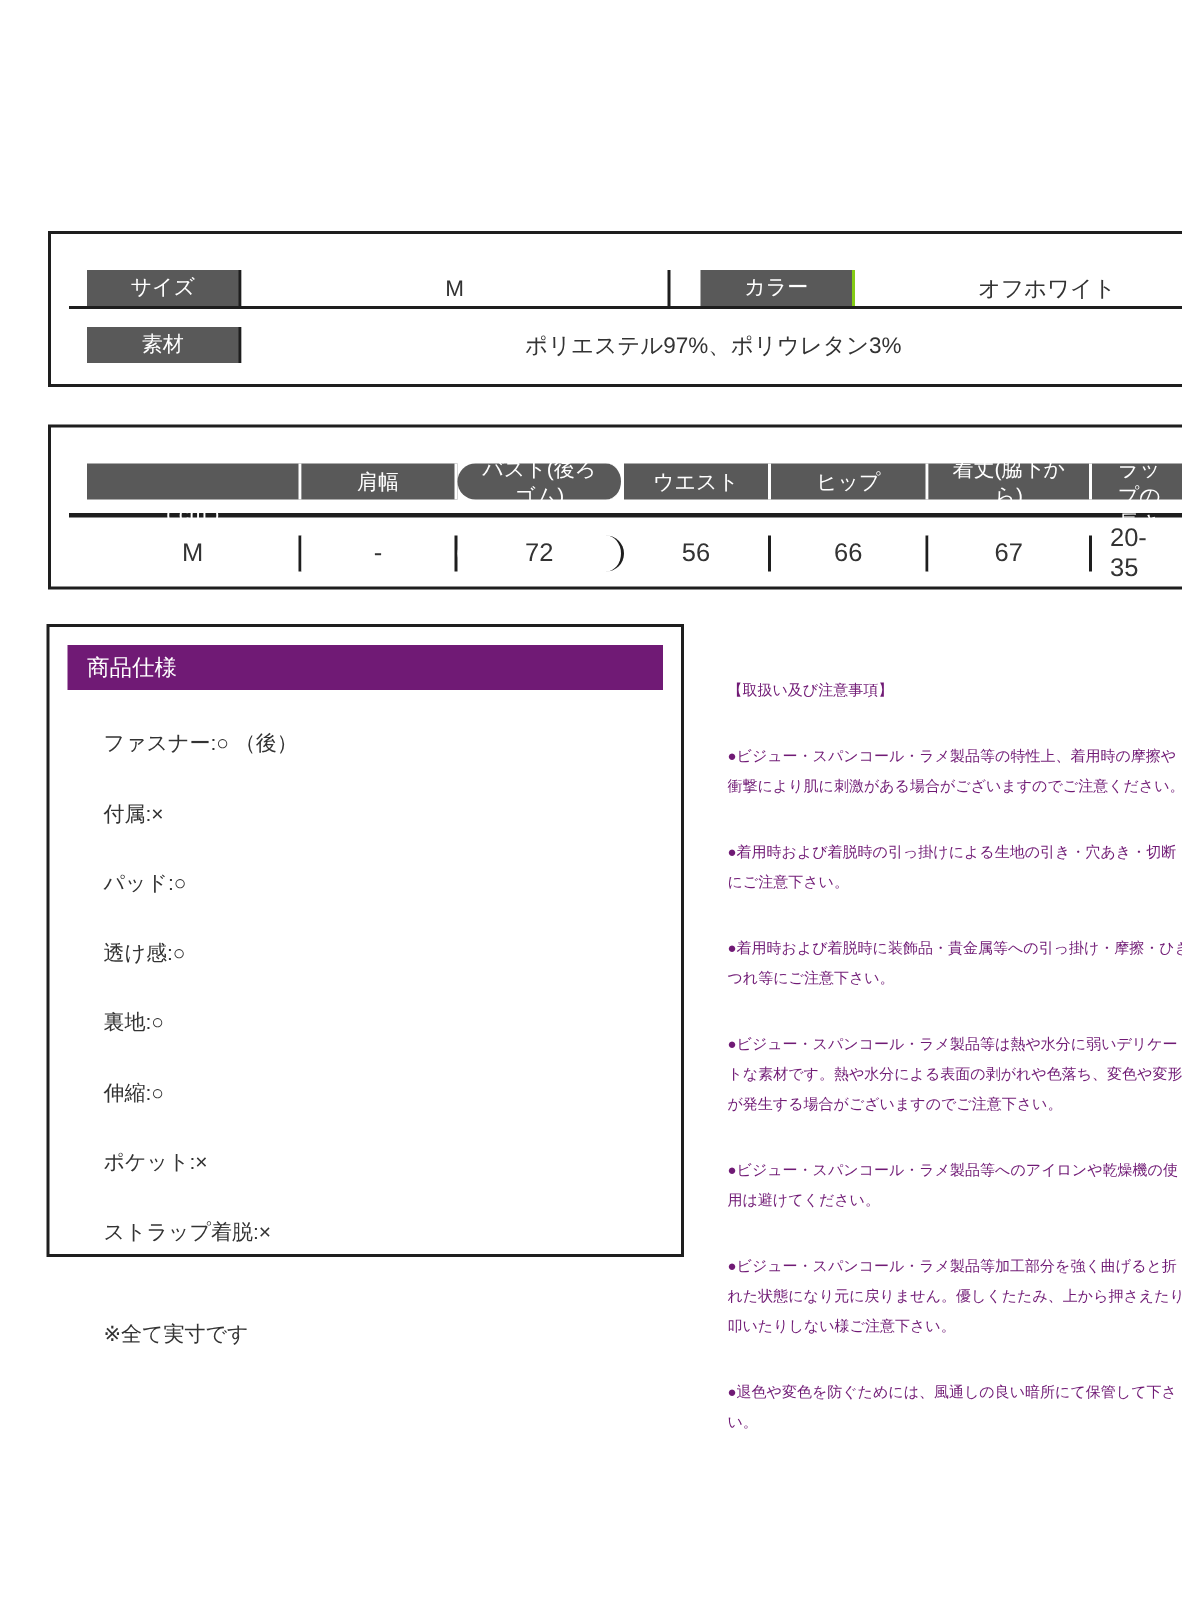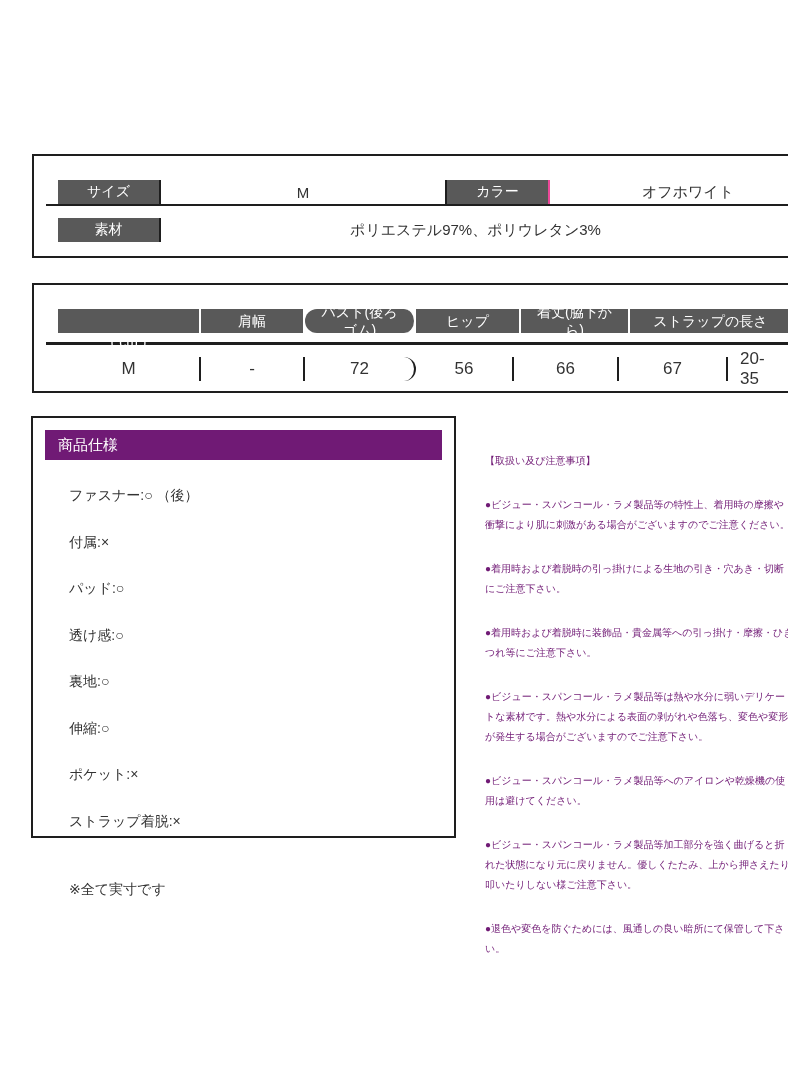--- a/index.html
+++ b/index.html
@@ -31,21 +31,21 @@
     font-size: 15px;
   }
   .hcell {
     background: #595959; color: #ffffff;
     font-size: 14px;
     flex: 0 0 103px;
     border-right: 2px solid #1e1e1e;
   }
   .vcell { background: #ffffff; color: #333333; }
   .v-size { flex: 0 0 286px; border-right: 2px solid #1e1e1e; }
-  .h-color { flex: 0 0 103px; border-right: 2px solid #ec4899; }
+  .h-color { flex: 0 0 103px; border-right: 2px solid #84cc16; margin-left: 20px; }
   .v-color { flex: 1 1 auto; margin-left: 36px; }
   .v-material { flex: 1 1 auto; }
 
   
   .meas-table {
     position: absolute;
     left: 8px; top: 259px;
     width: 785px;
     border: 2px solid #1e1e1e;
     background: #ffffff;
@@ -136,20 +136,21 @@
   </div>
 
   <div class="meas-table">
     <div class="meas-header">
       <div class="meas-hcell mc0">
         <span>サイズ</span>
         <span>( cm )</span>
       </div>
       <div class="meas-hcell mc1">肩幅</div>
       <div class="meas-hcell mc2">バスト(後ろゴム)</div>
+      <div class="meas-hcell mc3">ウエスト</div>
       <div class="meas-hcell mc4">ヒップ</div>
       <div class="meas-hcell mc5">着丈(脇下から)</div>
       <div class="meas-hcell mc6">ストラップの長さ</div>
     </div>
     <div class="meas-data">
       <div class="meas-dcell mc0">M</div>
       <div class="meas-dcell mc1">-</div>
       <div class="meas-dcell mc2">72</div>
       <div class="meas-dcell mc3">56</div>
       <div class="meas-dcell mc4">66</div>

